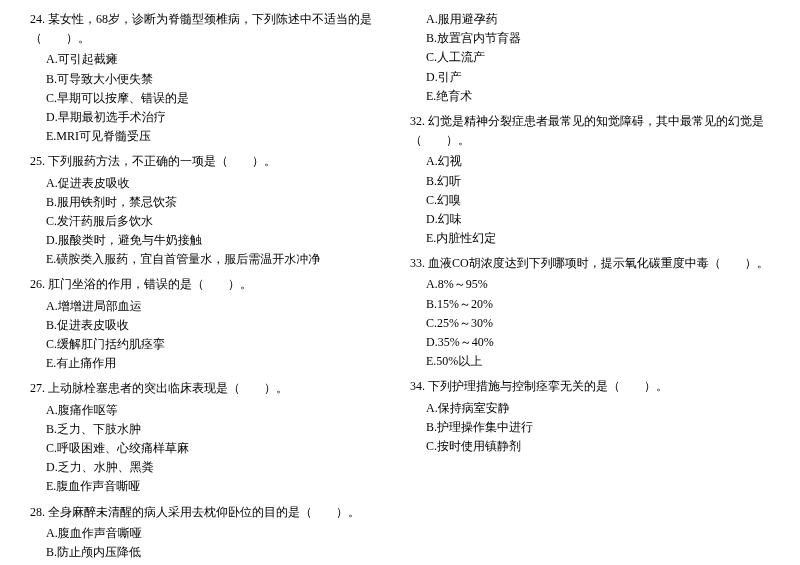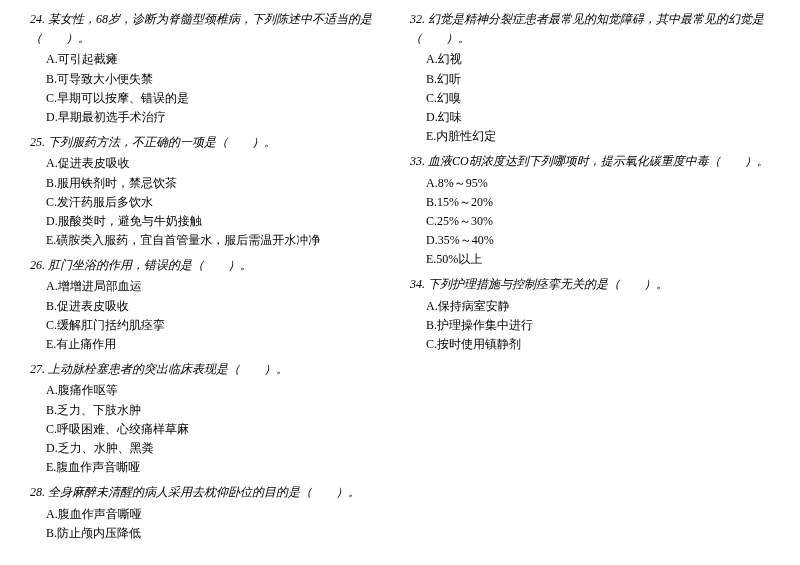--- a/index.html
+++ b/index.html
@@ -26,21 +26,20 @@
       grid-template-columns: 1fr 1fr;
       gap: 0 10px;
     }
     .question-block {
       margin-bottom: 6px;
     }
     .question-title {
       font-size: 12px;
       line-height: 1.6;
       margin-bottom: 2px;
-      font-style: italic;
     }
     .option {
       font-size: 12px;
       line-height: 1.6;
       padding-left: 16px;
     }
     .column-left {
       padding-right: 10px;
     }
     .column-right {
@@ -54,20 +53,21 @@
   <div class="two-column">
 
     <div class="column-left">
 
       <div class="question-block">
         <div class="question-title">24. 某女性，68岁，诊断为脊髓型颈椎病，下列陈述中不适当的是（　　）。</div>
         <div class="option">A.可引起截瘫</div>
         <div class="option">B.可导致大小便失禁</div>
         <div class="option">C.早期可以按摩、错误的是</div>
         <div class="option">D.早期最初选手术治疗</div>
+        <div class="option">E.MRI可见脊髓受压</div>
       </div>
 
       <div class="question-block">
         <div class="question-title">25. 下列服药方法，不正确的一项是（　　）。</div>
         <div class="option">A.促进表皮吸收</div>
         <div class="option">B.服用铁剂时，禁忌饮茶</div>
         <div class="option">C.发汗药服后多饮水</div>
         <div class="option">D.服酸类时，避免与牛奶接触</div>
         <div class="option">E.磺胺类入服药，宜自首管量水，服后需温开水冲净</div>
       </div>
@@ -93,20 +93,27 @@
         <div class="question-title">28. 全身麻醉未清醒的病人采用去枕仰卧位的目的是（　　）。</div>
         <div class="option">A.腹血作声音嘶哑</div>
         <div class="option">B.防止颅内压降低</div>
 
       </div>
 
     </div>
 
     <div class="column-right">
 
+      <div class="question-block">
+        <div class="option">A.服用避孕药</div>
+        <div class="option">B.放置宫内节育器</div>
+        <div class="option">C.人工流产</div>
+        <div class="option">D.引产</div>
+        <div class="option">E.绝育术</div>
+      </div>
 
 
       <div class="question-block">
         <div class="question-title">32. 幻觉是精神分裂症患者最常见的知觉障碍，其中最常见的幻觉是（　　）。</div>
         <div class="option">A.幻视</div>
         <div class="option">B.幻听</div>
         <div class="option">C.幻嗅</div>
         <div class="option">D.幻味</div>
         <div class="option">E.内脏性幻定</div>
       </div>

